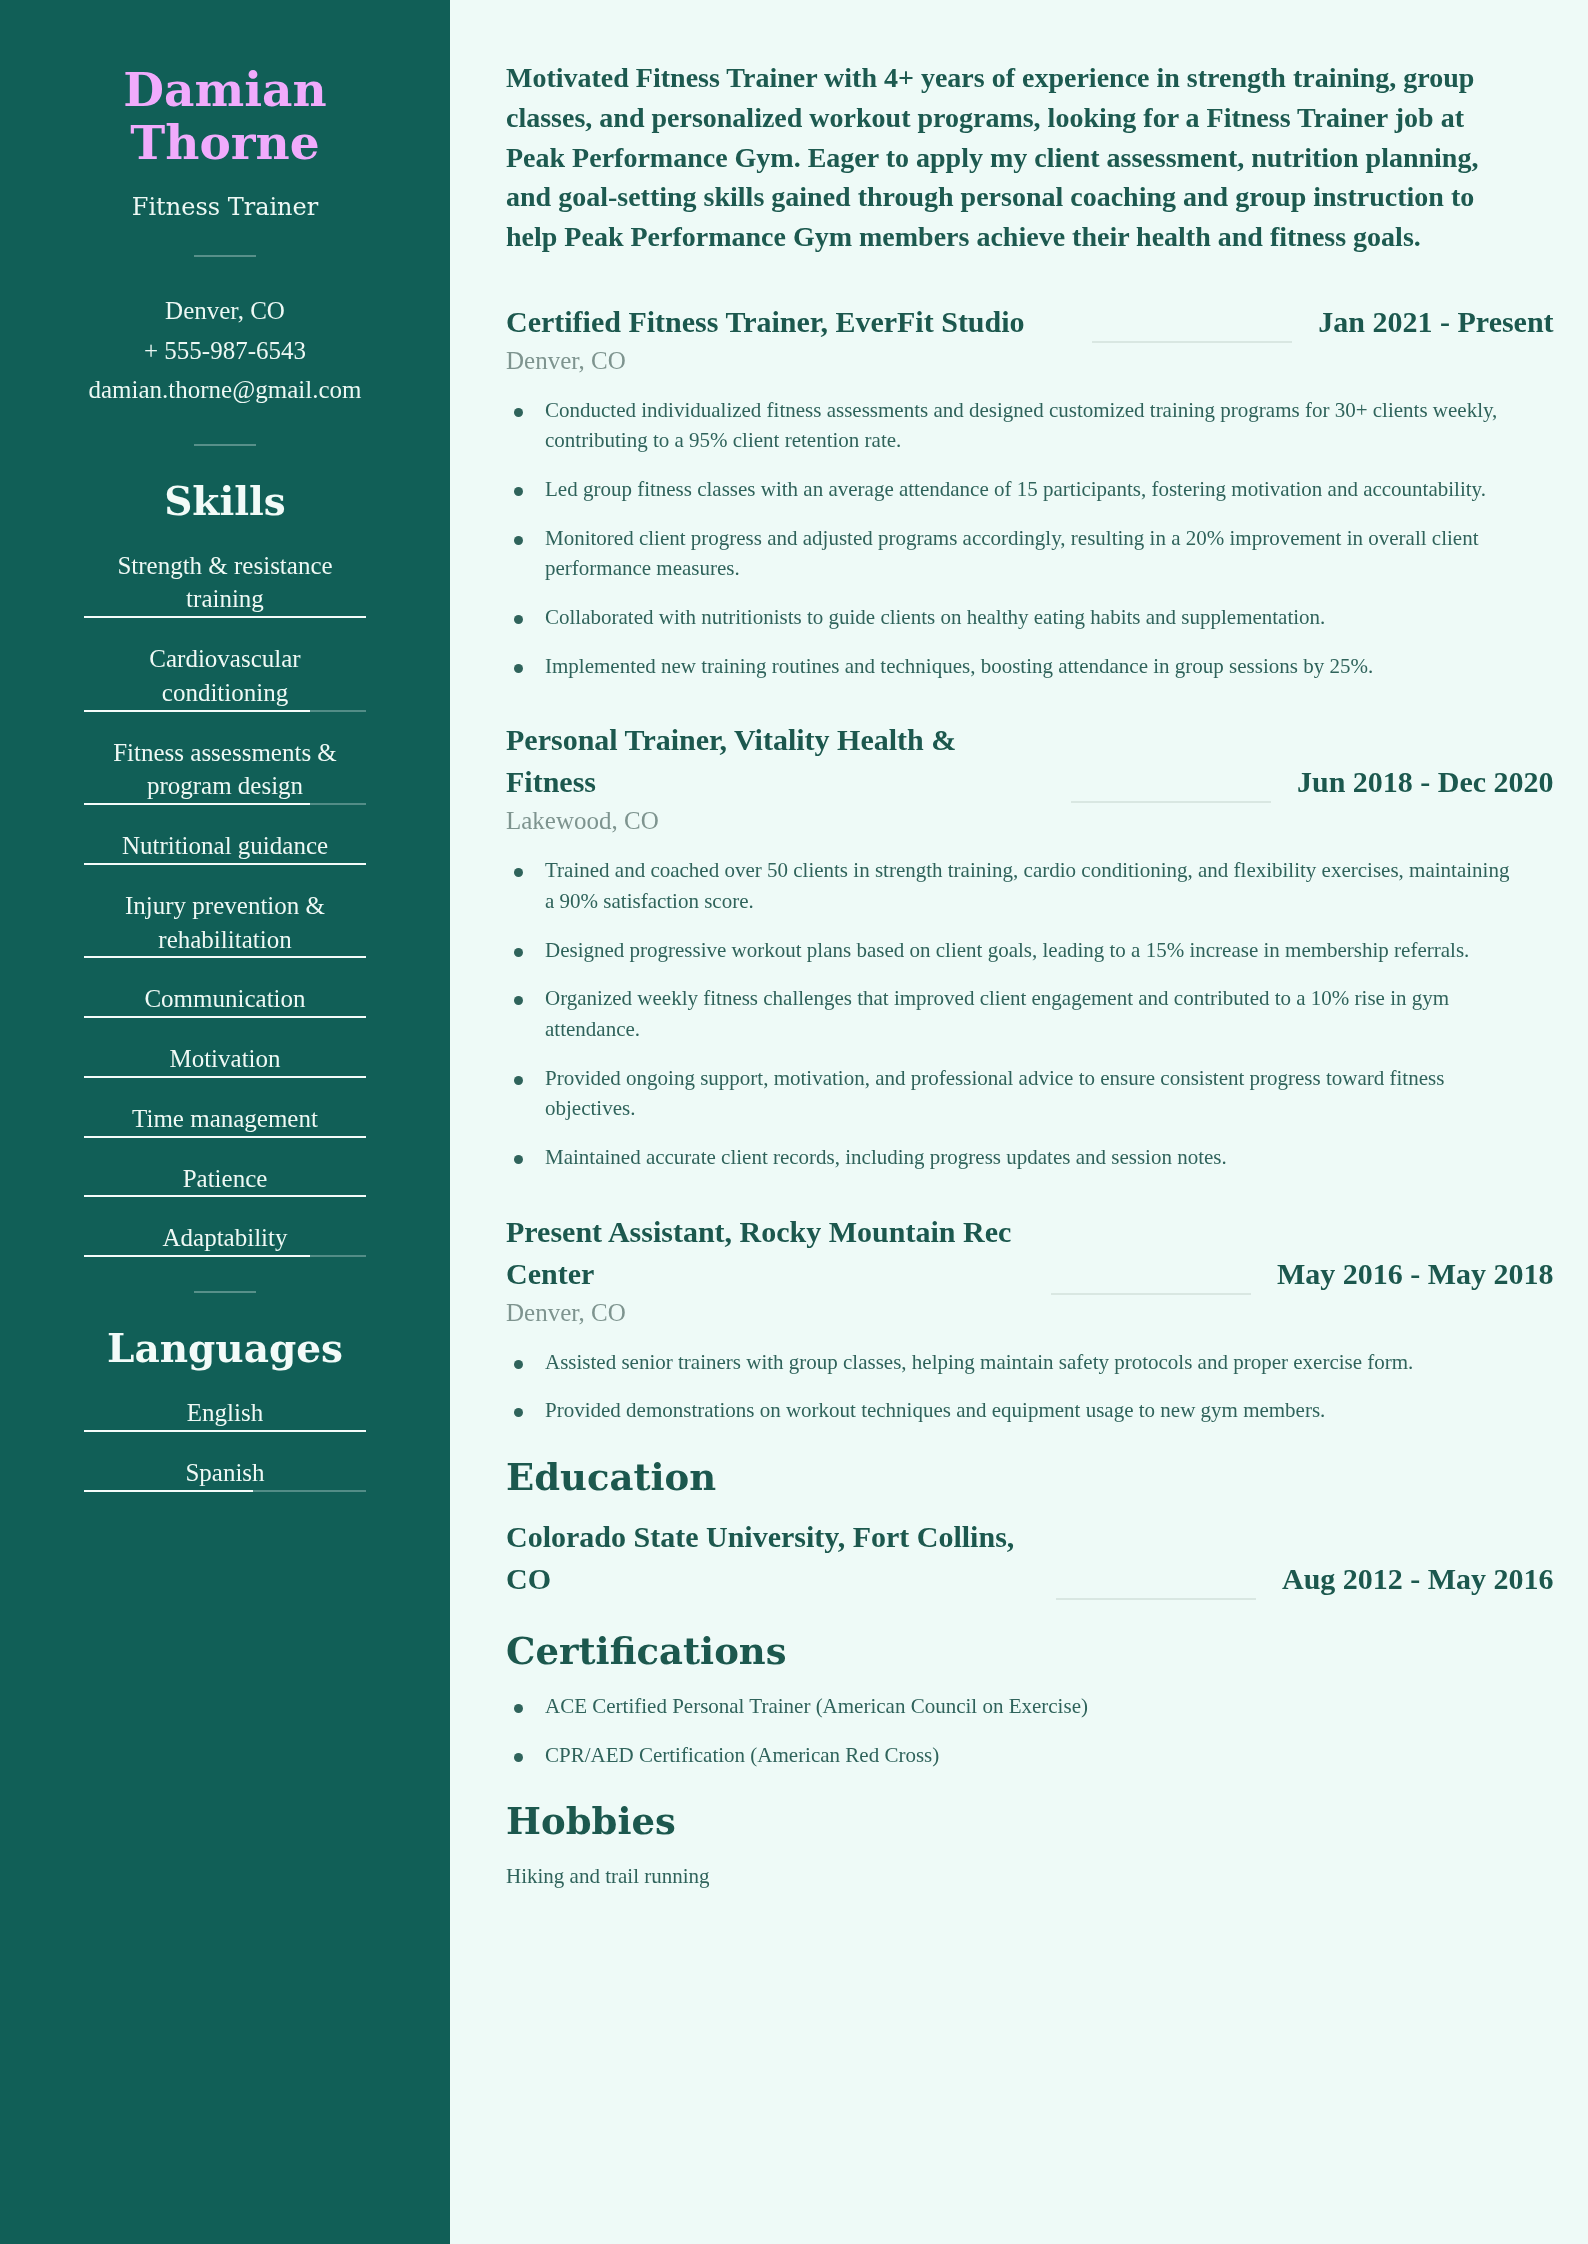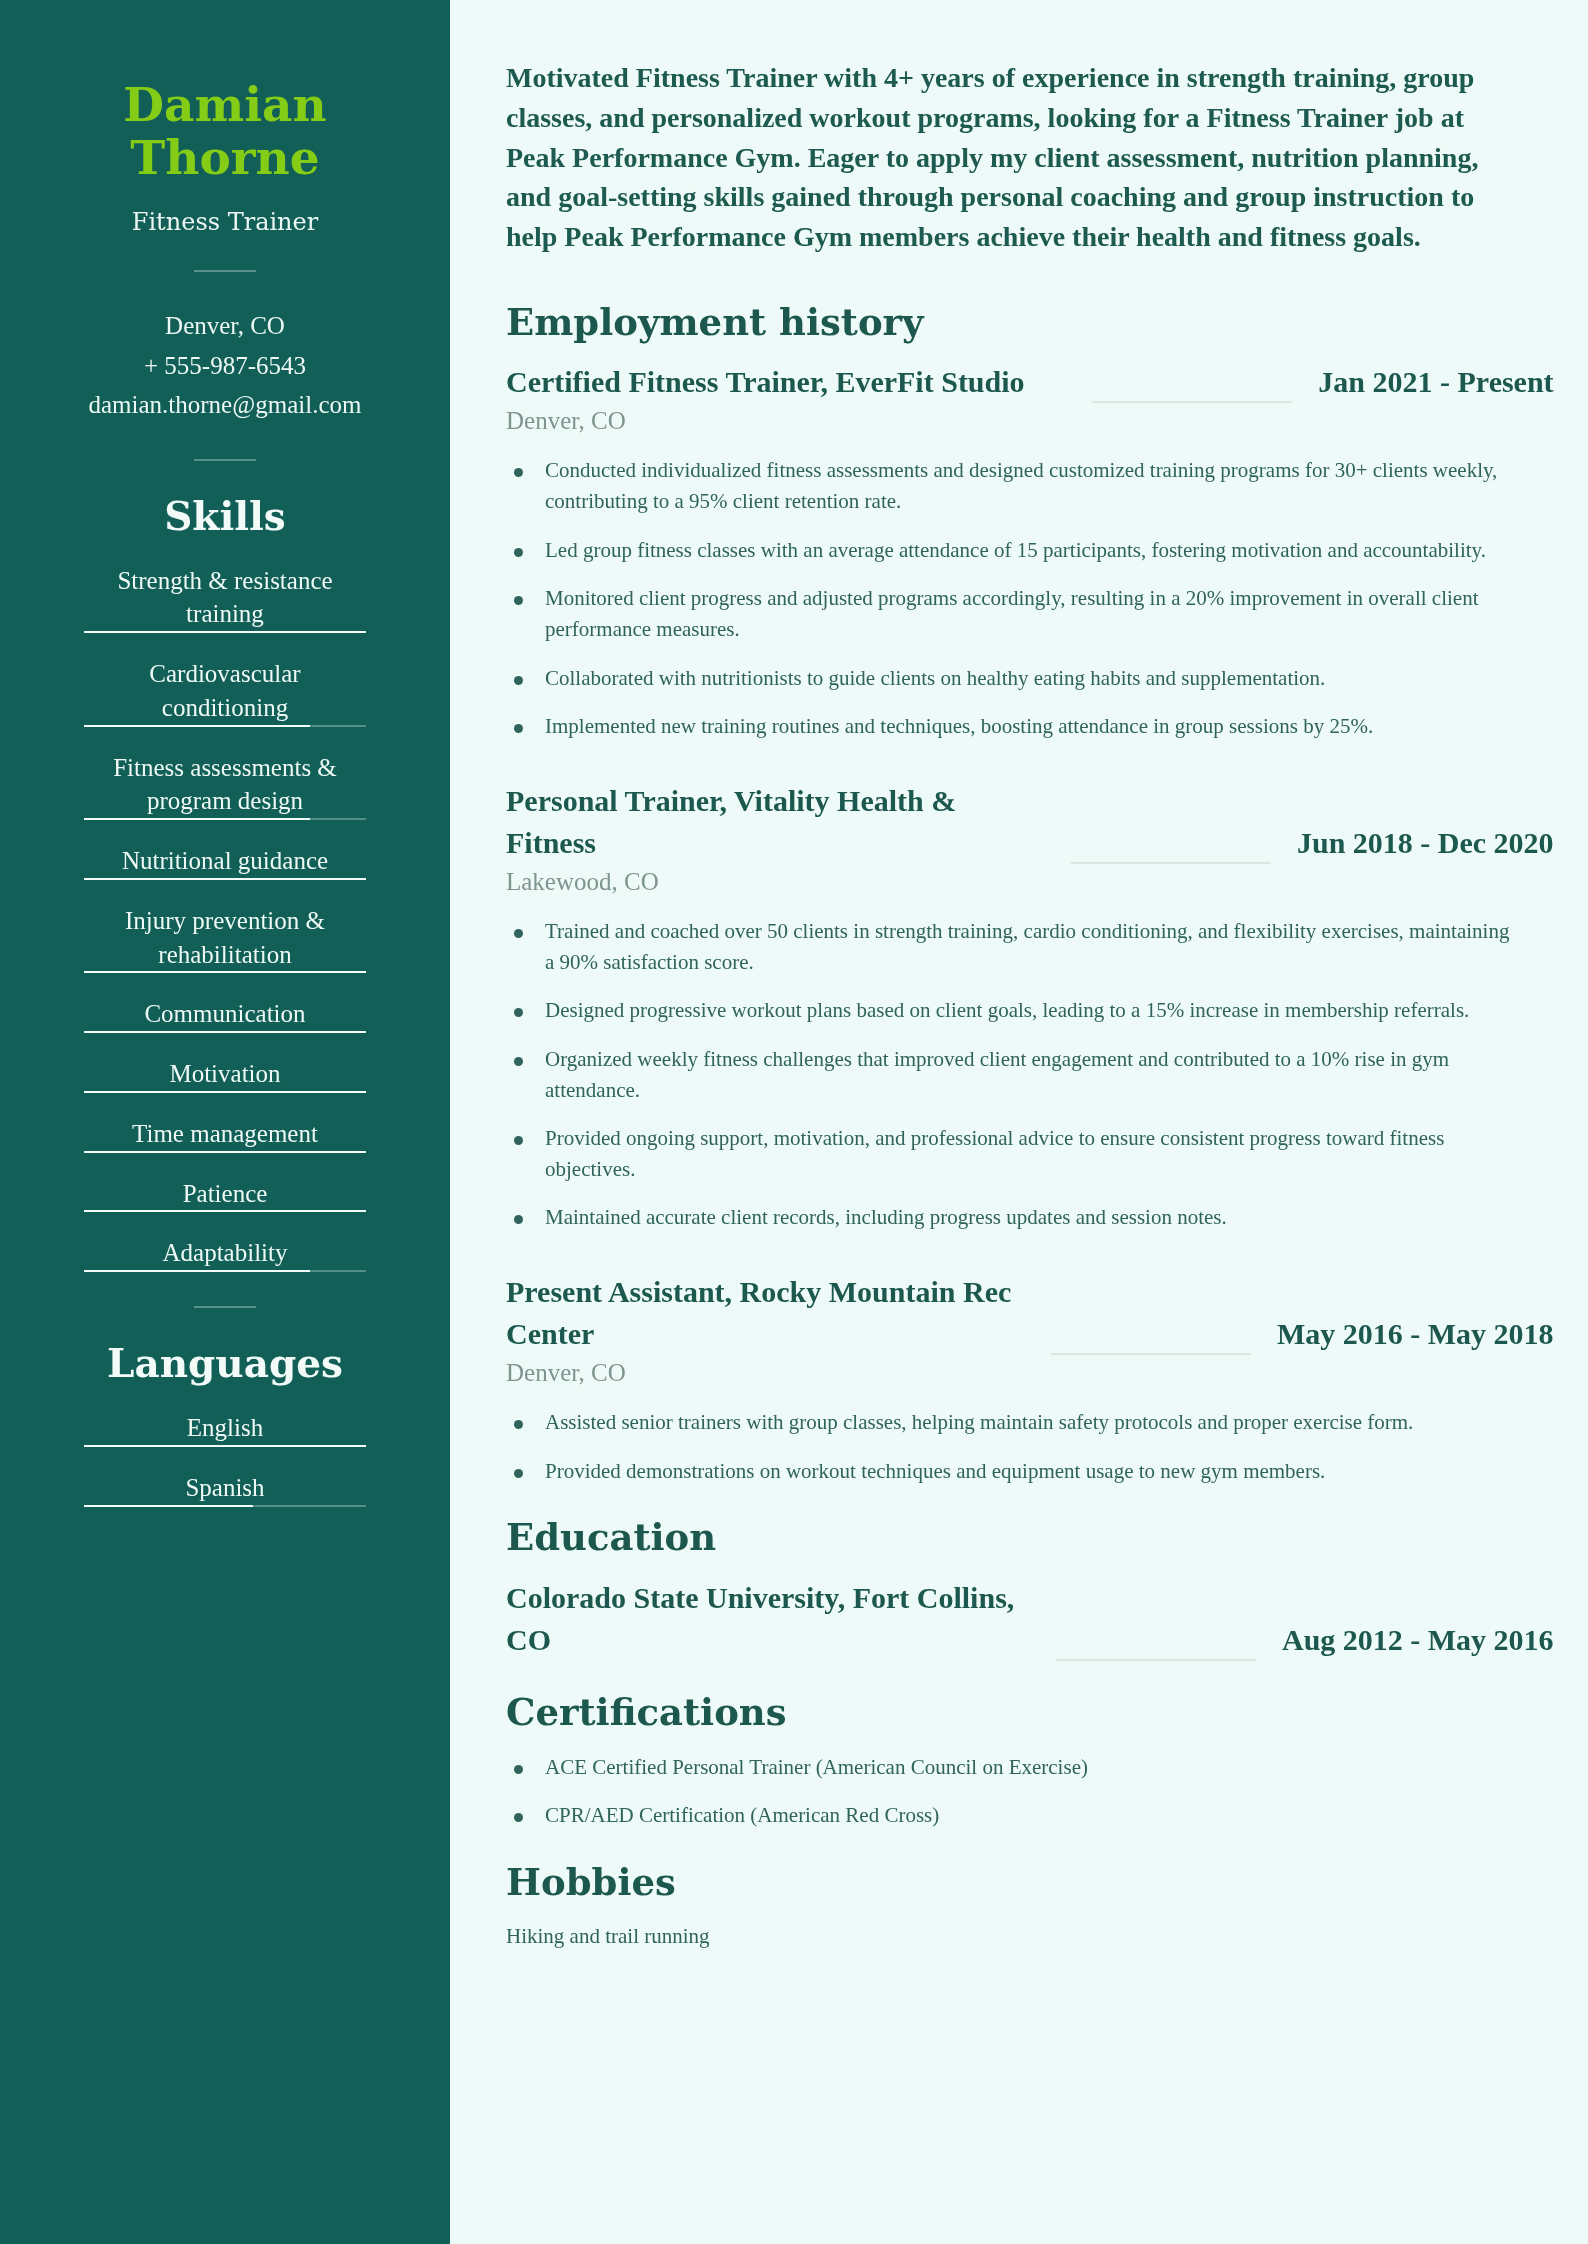--- a/index.html
+++ b/index.html
@@ -15,22 +15,22 @@
     width:450px; min-width:450px; box-sizing:border-box;
     background:#115F57;
     color:#EDF8F4;
     padding:64px 84px 40px 84px;
     text-align:center;
   }
   .name {
     font-family:"DejaVu Serif", serif;
     font-weight:bold;
     font-size:47px; line-height:1.12;
-    margin:15px 0 24px 0;
-    color:#84cc16;
+    margin:0 0 24px 0;
+    color:#f0abfc;
   }
   .role {
     font-family:"DejaVu Serif", serif;
     font-weight:normal;
     font-size:24px;
     color:#EDF8F4;
   }
   .side-divider {
     width:62px; height:2px; border:0;
     background:rgba(238,250,247,0.32);
@@ -202,21 +202,20 @@
             <div class="skill-fill" style="width: 60%;"></div>
           </div>
       </div>
     </div>
   </aside>
 
   <main class="main">
 
     <p class="summary">Motivated Fitness Trainer with 4+ years of experience in strength training, group classes, and personalized workout programs, looking for a Fitness Trainer job at Peak Performance Gym. Eager to apply my client assessment, nutrition planning, and goal-setting skills gained through personal coaching and group instruction to help Peak Performance Gym members achieve their health and fitness goals.</p>
 
-    <h2 class="section-header">Employment history</h2>
 
     <section class="entry">
       <div class="entry-row">
         <div class="entry-title">Certified Fitness Trainer, EverFit Studio</div>
         <div class="entry-divider"></div>
         <div class="entry-dates">Jan 2021 - Present</div>
       </div>
       <div class="entry-sub">Denver, CO</div>
       <div class="bullets">
         <div class="bullet">

